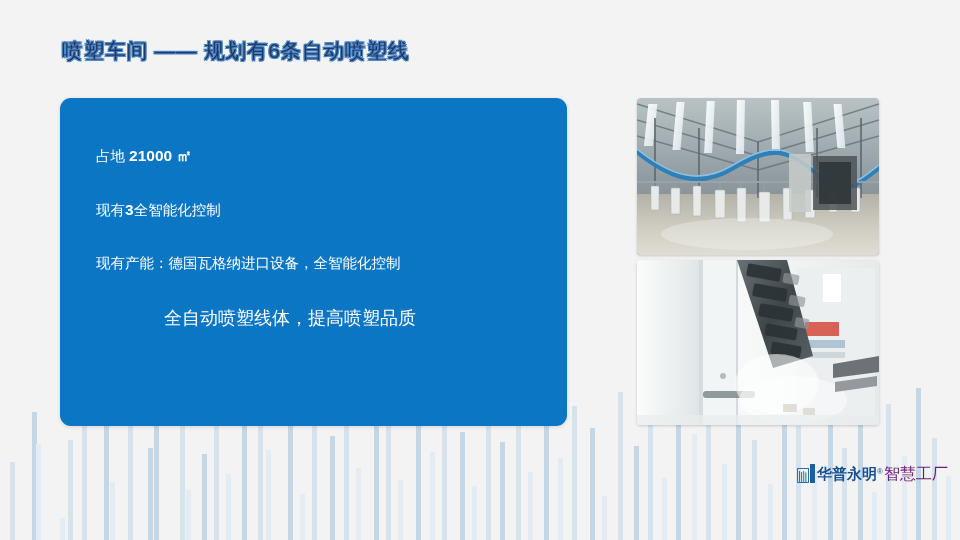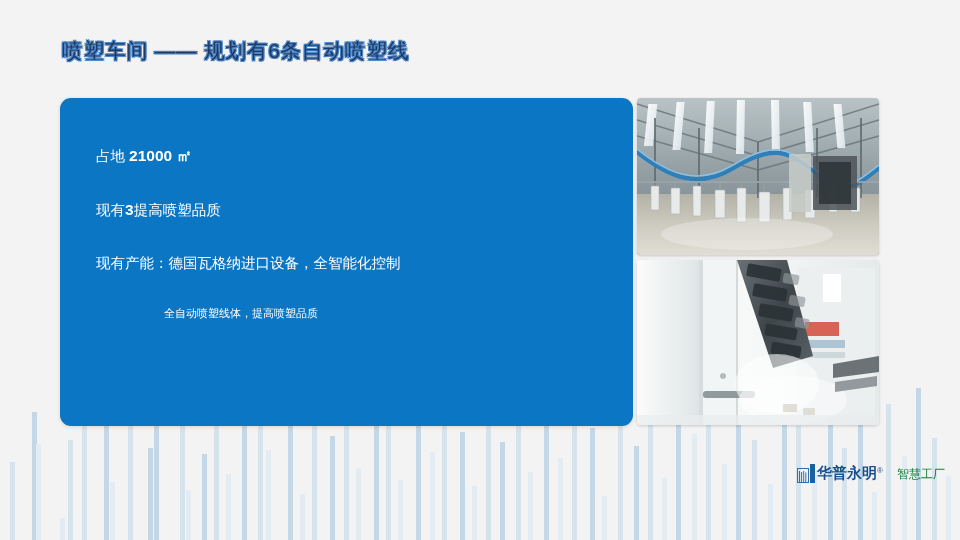--- a/index.html
+++ b/index.html
@@ -62,21 +62,21 @@
       -1px  1px 0 #4a86c8,
        1px  1px 0 #4a86c8,
        0px  0px 2px #8ab4dd;
   }
 
   
   #info-panel {
     position: absolute;
     left: 60px;
     top: 98px;
-    width: 573px;
+    width: 507px;
     height: 328px;
     background: #0b76c4;
     border-radius: 11px;
     box-shadow: 0 1px 4px rgba(0,0,0,0.12);
   }
   #info-list {
     position: absolute;
     left: 36px;
     top: 48px;
     right: 20px;
@@ -85,21 +85,21 @@
     color: #ffffff;
     font-size: 14.5px;
     line-height: 1.35;
     margin-bottom: 33px;
     white-space: nowrap;
   }
   .info-line:last-child { margin-bottom: 0; }
   .info-line b { font-weight: bold; font-size: 15.5px; }
   .info-line.indented {
     padding-left: 68px;
-    font-size: 11px;
+    font-size: 18px;
   }
 
   
   .photo {
     position: absolute;
     border-radius: 4px;
     overflow: hidden;
     box-shadow: 0 1px 3px rgba(0,0,0,0.18);
   }
   #photo-top {
@@ -137,24 +137,24 @@
     letter-spacing: 0px;
   }
   #logo-reg {
     font-size: 8px;
     color: #17508f;
     vertical-align: super;
     position: relative;
     top: -5px;
   }
   #logo-sub {
-    font-size: 12px;
-    color: #15803d;
+    font-size: 16px;
+    color: #701a75;
     letter-spacing: 0px;
-    margin-left: 14px;
+    margin-left: 1px;
   }
 </style>
 </head>
 <body>
 
 <div id="slide">
 
   <div id="bar-pattern">
       <div class="bar dim" style="left: 10px; height: 78px;"></div>
       <div class="bar" style="left: 32px; height: 128px;"></div>
@@ -223,21 +223,21 @@
       <div class="bar pale" style="left: 946px; height: 64px;"></div>
     </div>
 
   <div id="title-row">
     <span id="slide-title">喷塑车间 —— 规划有6条自动喷塑线</span>
   </div>
 
   <div id="info-panel">
     <div id="info-list">
         <div class="info-line"><span>占地 </span><b>21000 ㎡</b></div>
-        <div class="info-line"><span>现有</span><b>3</b><span>提高喷塑品质</span></div>
+        <div class="info-line"><span>现有</span><b>3</b><span>全智能化控制</span></div>
         <div class="info-line"><span>现有产能：德国瓦格纳进口设备，全智能化控制</span></div>
         <div class="info-line indented"><span>全自动喷塑线体，提高喷塑品质</span></div>
       </div>
   </div>
 
   <div class="photo" id="photo-top">
     <svg viewBox="0 0 242 157" preserveAspectRatio="none" role="img">
       <defs>
         <linearGradient id="roofG" x1="0" y1="0" x2="0" y2="1">
           <stop offset="0%" stop-color="#b9c3c6"></stop>

